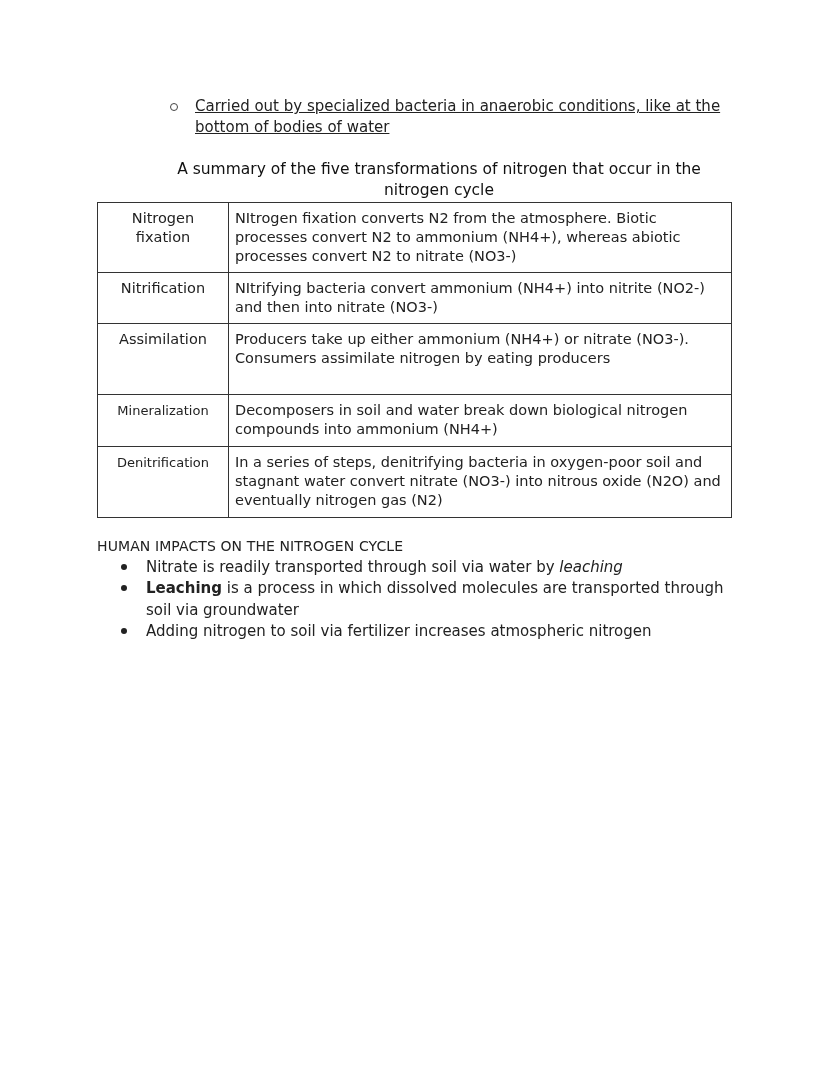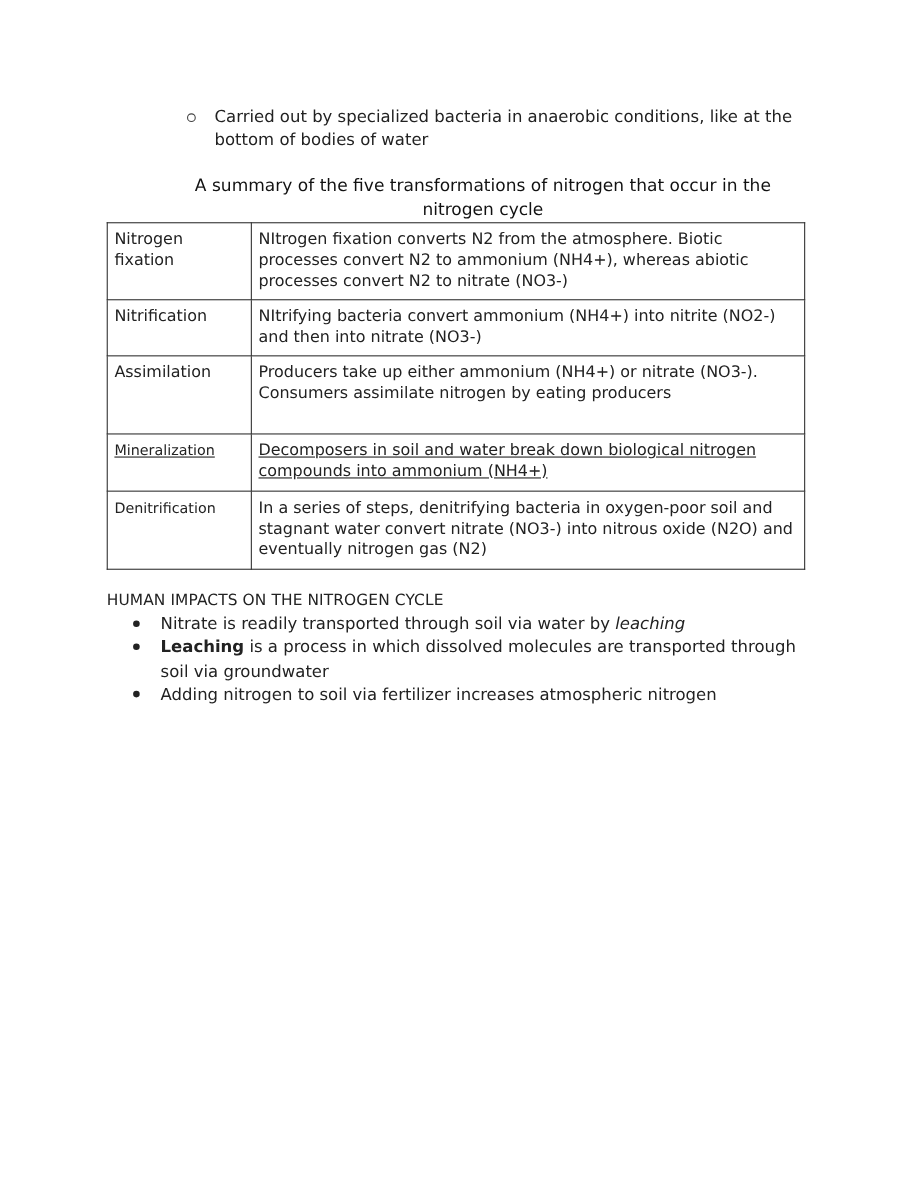--- a/index.html
+++ b/index.html
@@ -28,20 +28,21 @@
       left: 0;
       top: 7px;
       width: 6px;
       height: 6px;
       border: 1px solid #444;
       border-radius: 50%;
     }
     .sub-bullet .text {
       margin-left: 25px;
       display: block;
+      text-decoration: underline;
     }
     .caption {
       position: absolute;
       left: 150px;
       top: 159px;
       width: 578px;
       text-align: center;
       font-size: 15.5px;
       font-weight: normal;
       line-height: 21px;
@@ -57,31 +58,32 @@
       line-height: 19px;
     }
     table.summary td {
       border: 1.5px solid #333;
       vertical-align: top;
       padding: 6px 6px 6px 6px;
     }
     table.summary td.term {
       width: 118px;
       font-size: 14.5px;
+      text-align: center;
     }
     table.summary td.term.small {
       font-size: 13px;
     }
     table.summary td.desc {
       padding-left: 6px;
     }
     .row-h1 { height: 69px; }
     .row-h2 { height: 51px; }
     .row-h3 { height: 71px; margin-left: 27px; }
-    .row-h4 { height: 52px; text-decoration: underline; }
+    .row-h4 { height: 52px; }
     .row-h5 { height: 71px; }
     .heading {
       position: absolute;
       left: 97px;
       top: 538px;
       font-size: 14px;
       letter-spacing: 0.1px;
       color: #222;
     }
     ul.impacts {

